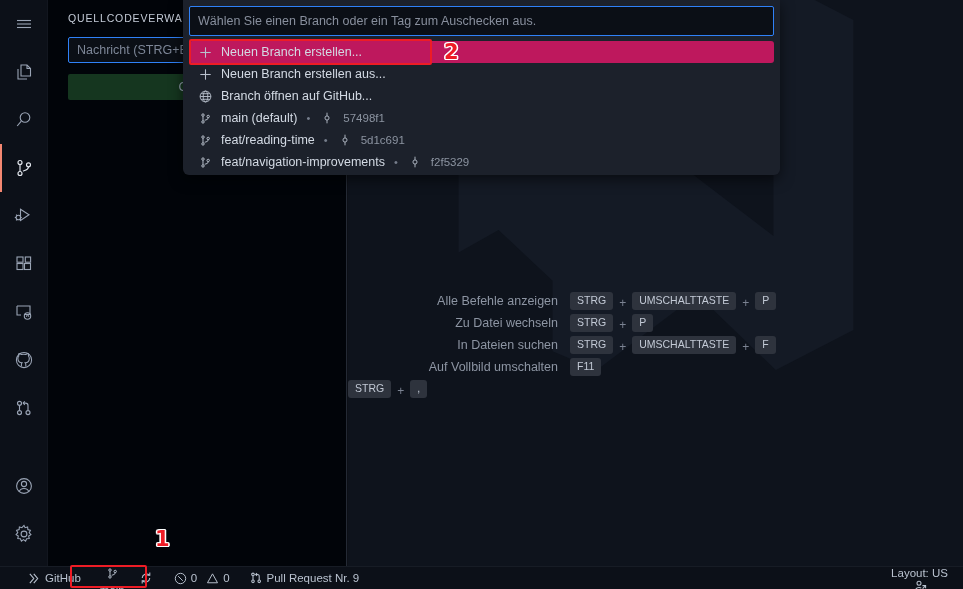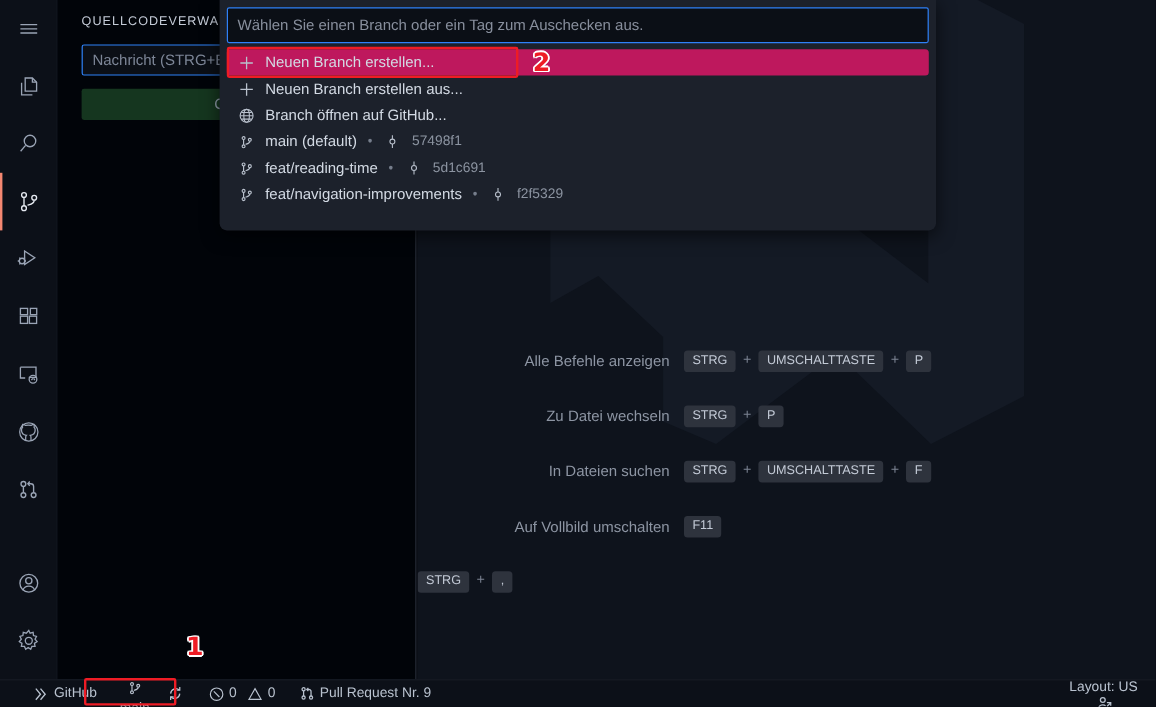--- a/index.html
+++ b/index.html
@@ -58,42 +58,42 @@
   .editor{
     position:absolute; left:348px; top:0; right:0; height:566px;
     background:#0e131c; overflow:hidden;
   }
   .logo-wm{
     position:absolute; left:50%; top:-60px; transform:translateX(-50%);
     width:470px; height:470px; opacity:1;
   }
   .shortcuts{
     position:absolute; left:0; right:0; top:292px;
-    display:flex; flex-direction:column; gap:28px;
+    display:flex; flex-direction:column; gap:4px;
     font-size:12.5px;
   }
   .sc-row{ display:flex; align-items:center; }
   .sc-label{
     width:222px; text-align:right; color:#8d95a3; line-height:17px;
     padding-right:12px;
   }
-  .sc-keys{ display:flex; align-items:flex-start; gap:6px; }
+  .sc-keys{ display:flex; align-items:flex-end; gap:6px; }
   .key{
     background:#2e333d; color:#c3cad6; border-radius:3px;
     padding:2px 7px 3px; font-size:10.5px; line-height:13px;
     white-space:nowrap;
   }
   .plus{ color:#7b8392; font-size:12px; }
 
   
   .quickpick{
     position:absolute; left:183px; top:0; width:597px;
     background:#1c212b; border-radius:0 0 6px 6px;
     box-shadow:0 4px 14px rgba(0,0,0,.55);
-    padding:6px 6px 19px 6px; z-index:40;
+    padding:6px 6px 2px 6px; z-index:40;
   }
   .qp-input{
     height:30px; background:#0b0f16; border:1px solid #2f81f7; border-radius:2px;
     display:flex; align-items:center; padding:0 8px;
     font-size:12.5px; color:#888f9d;
   }
   .qp-list{ margin-top:5px; }
   .qp-row{
     height:22px; display:flex; align-items:center; gap:8px;
     padding:0 8px; border-radius:3px;

